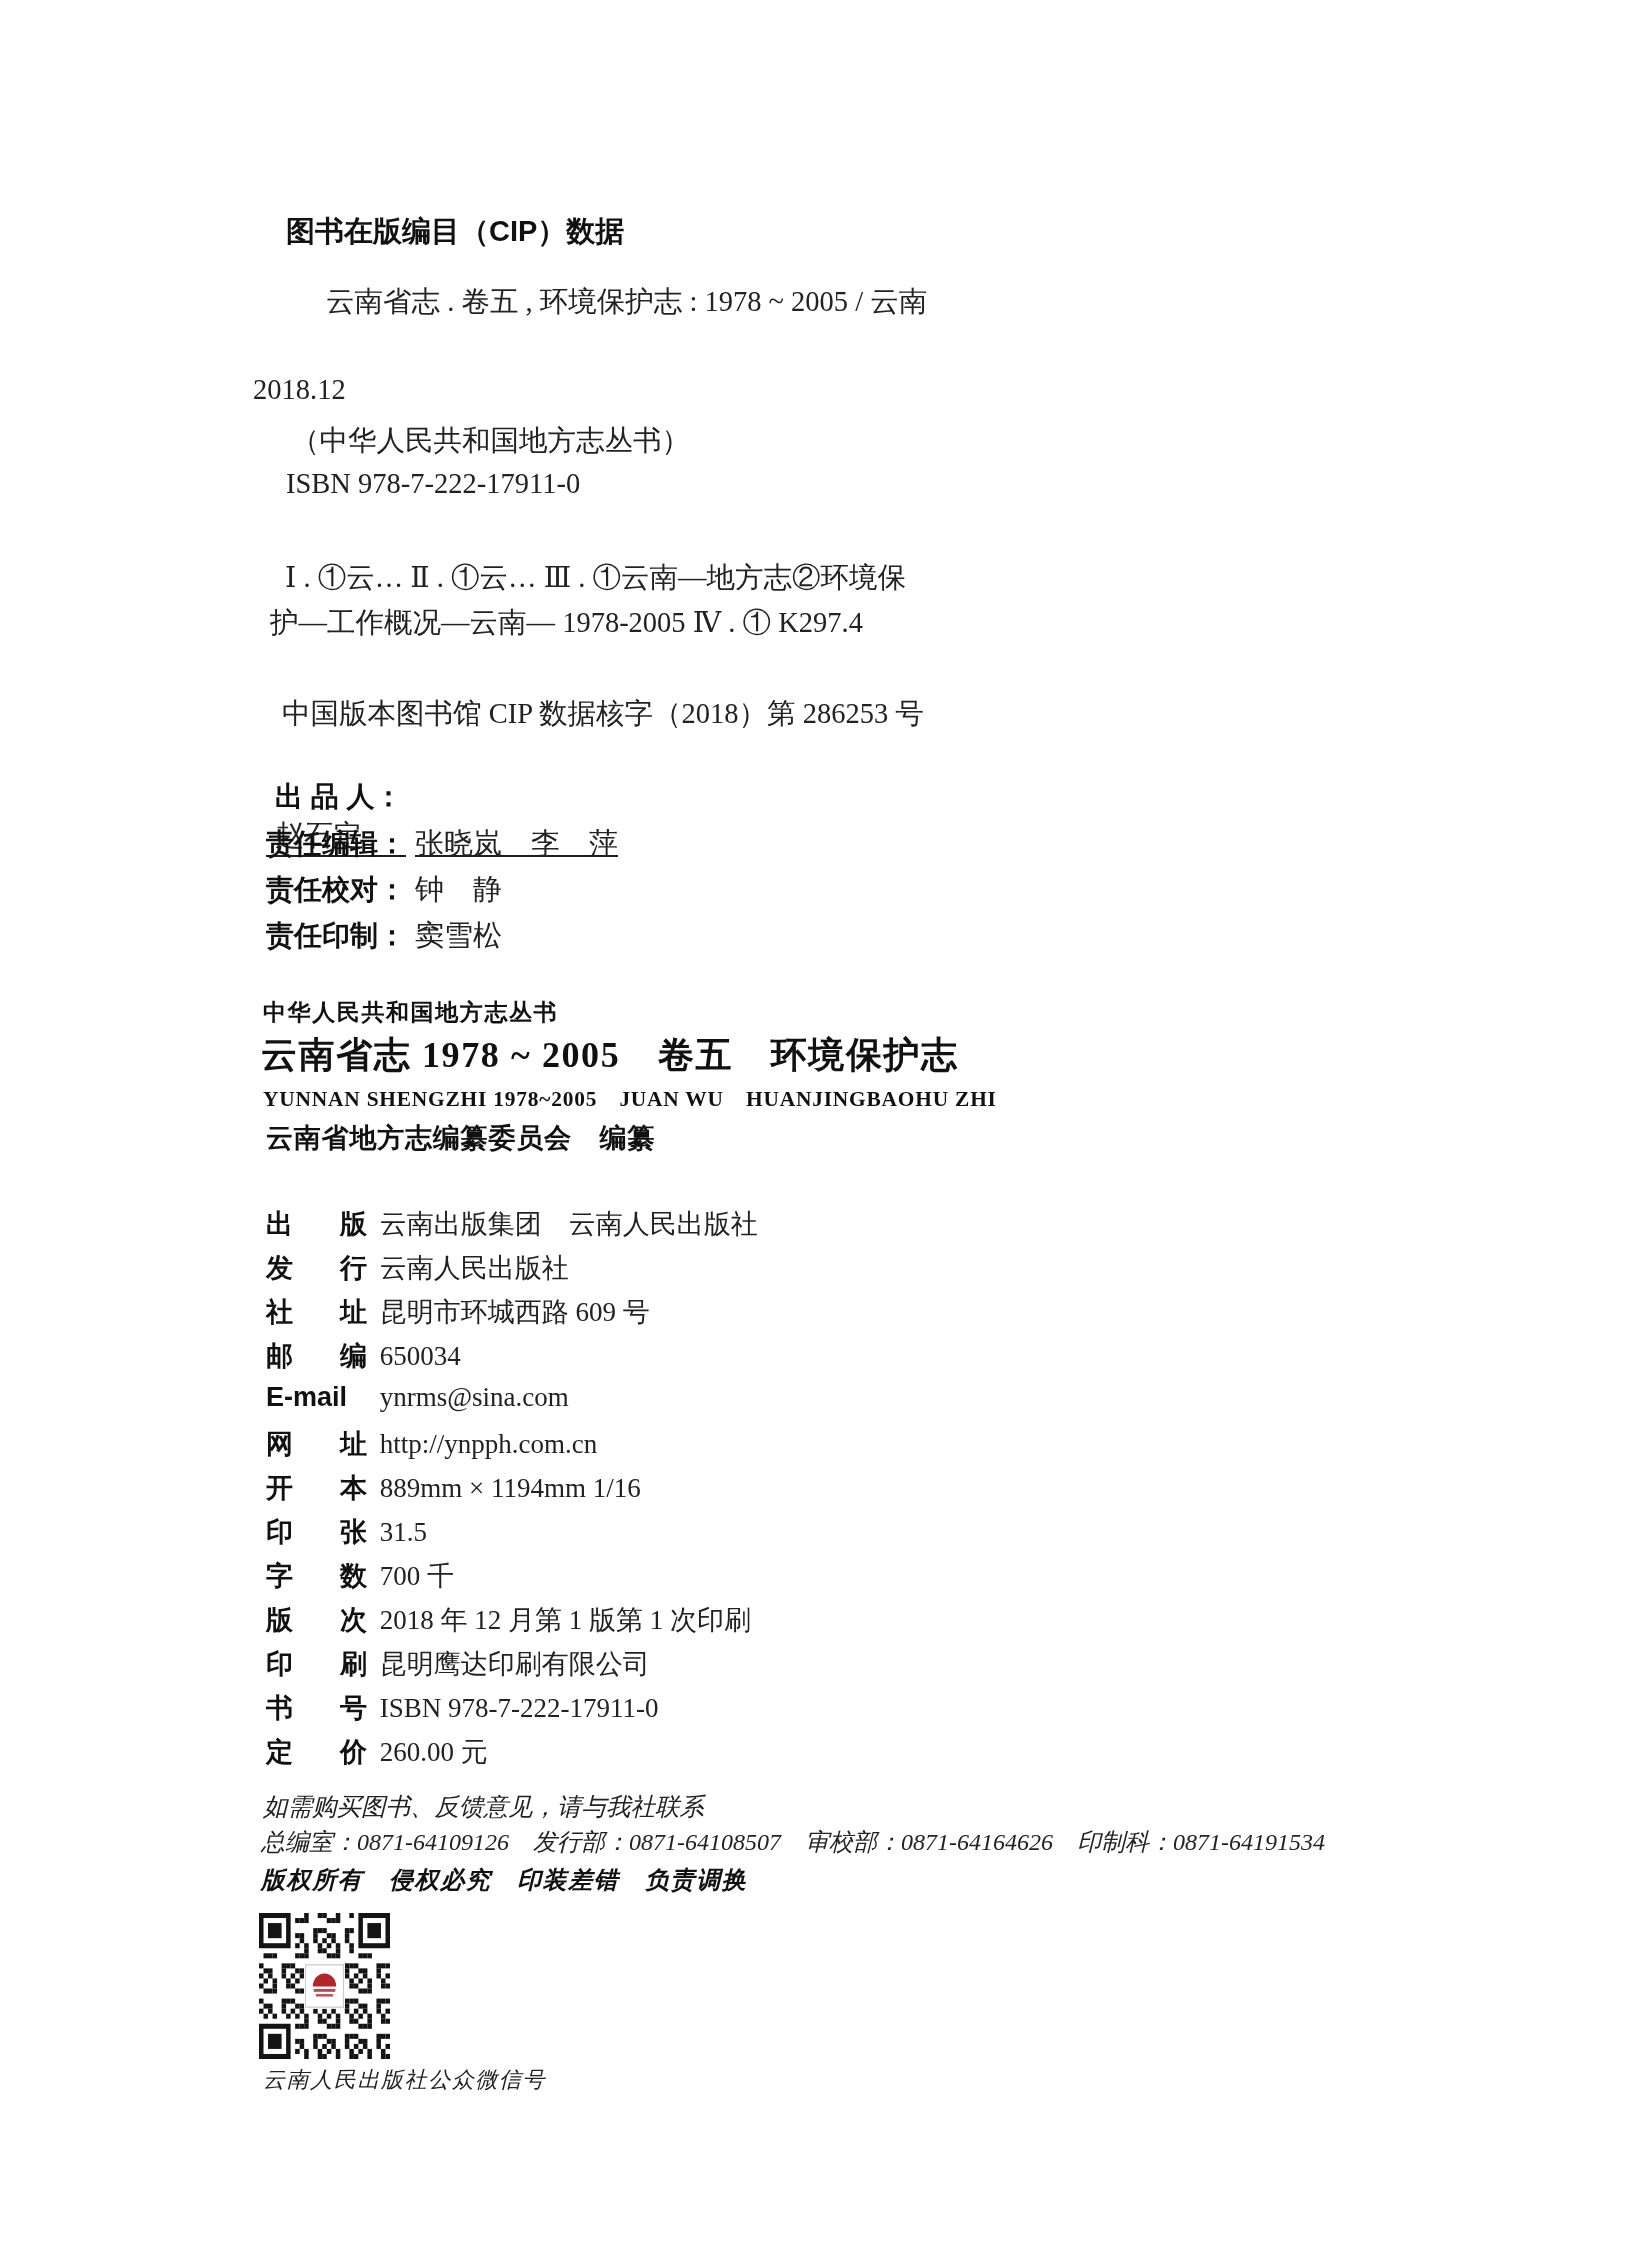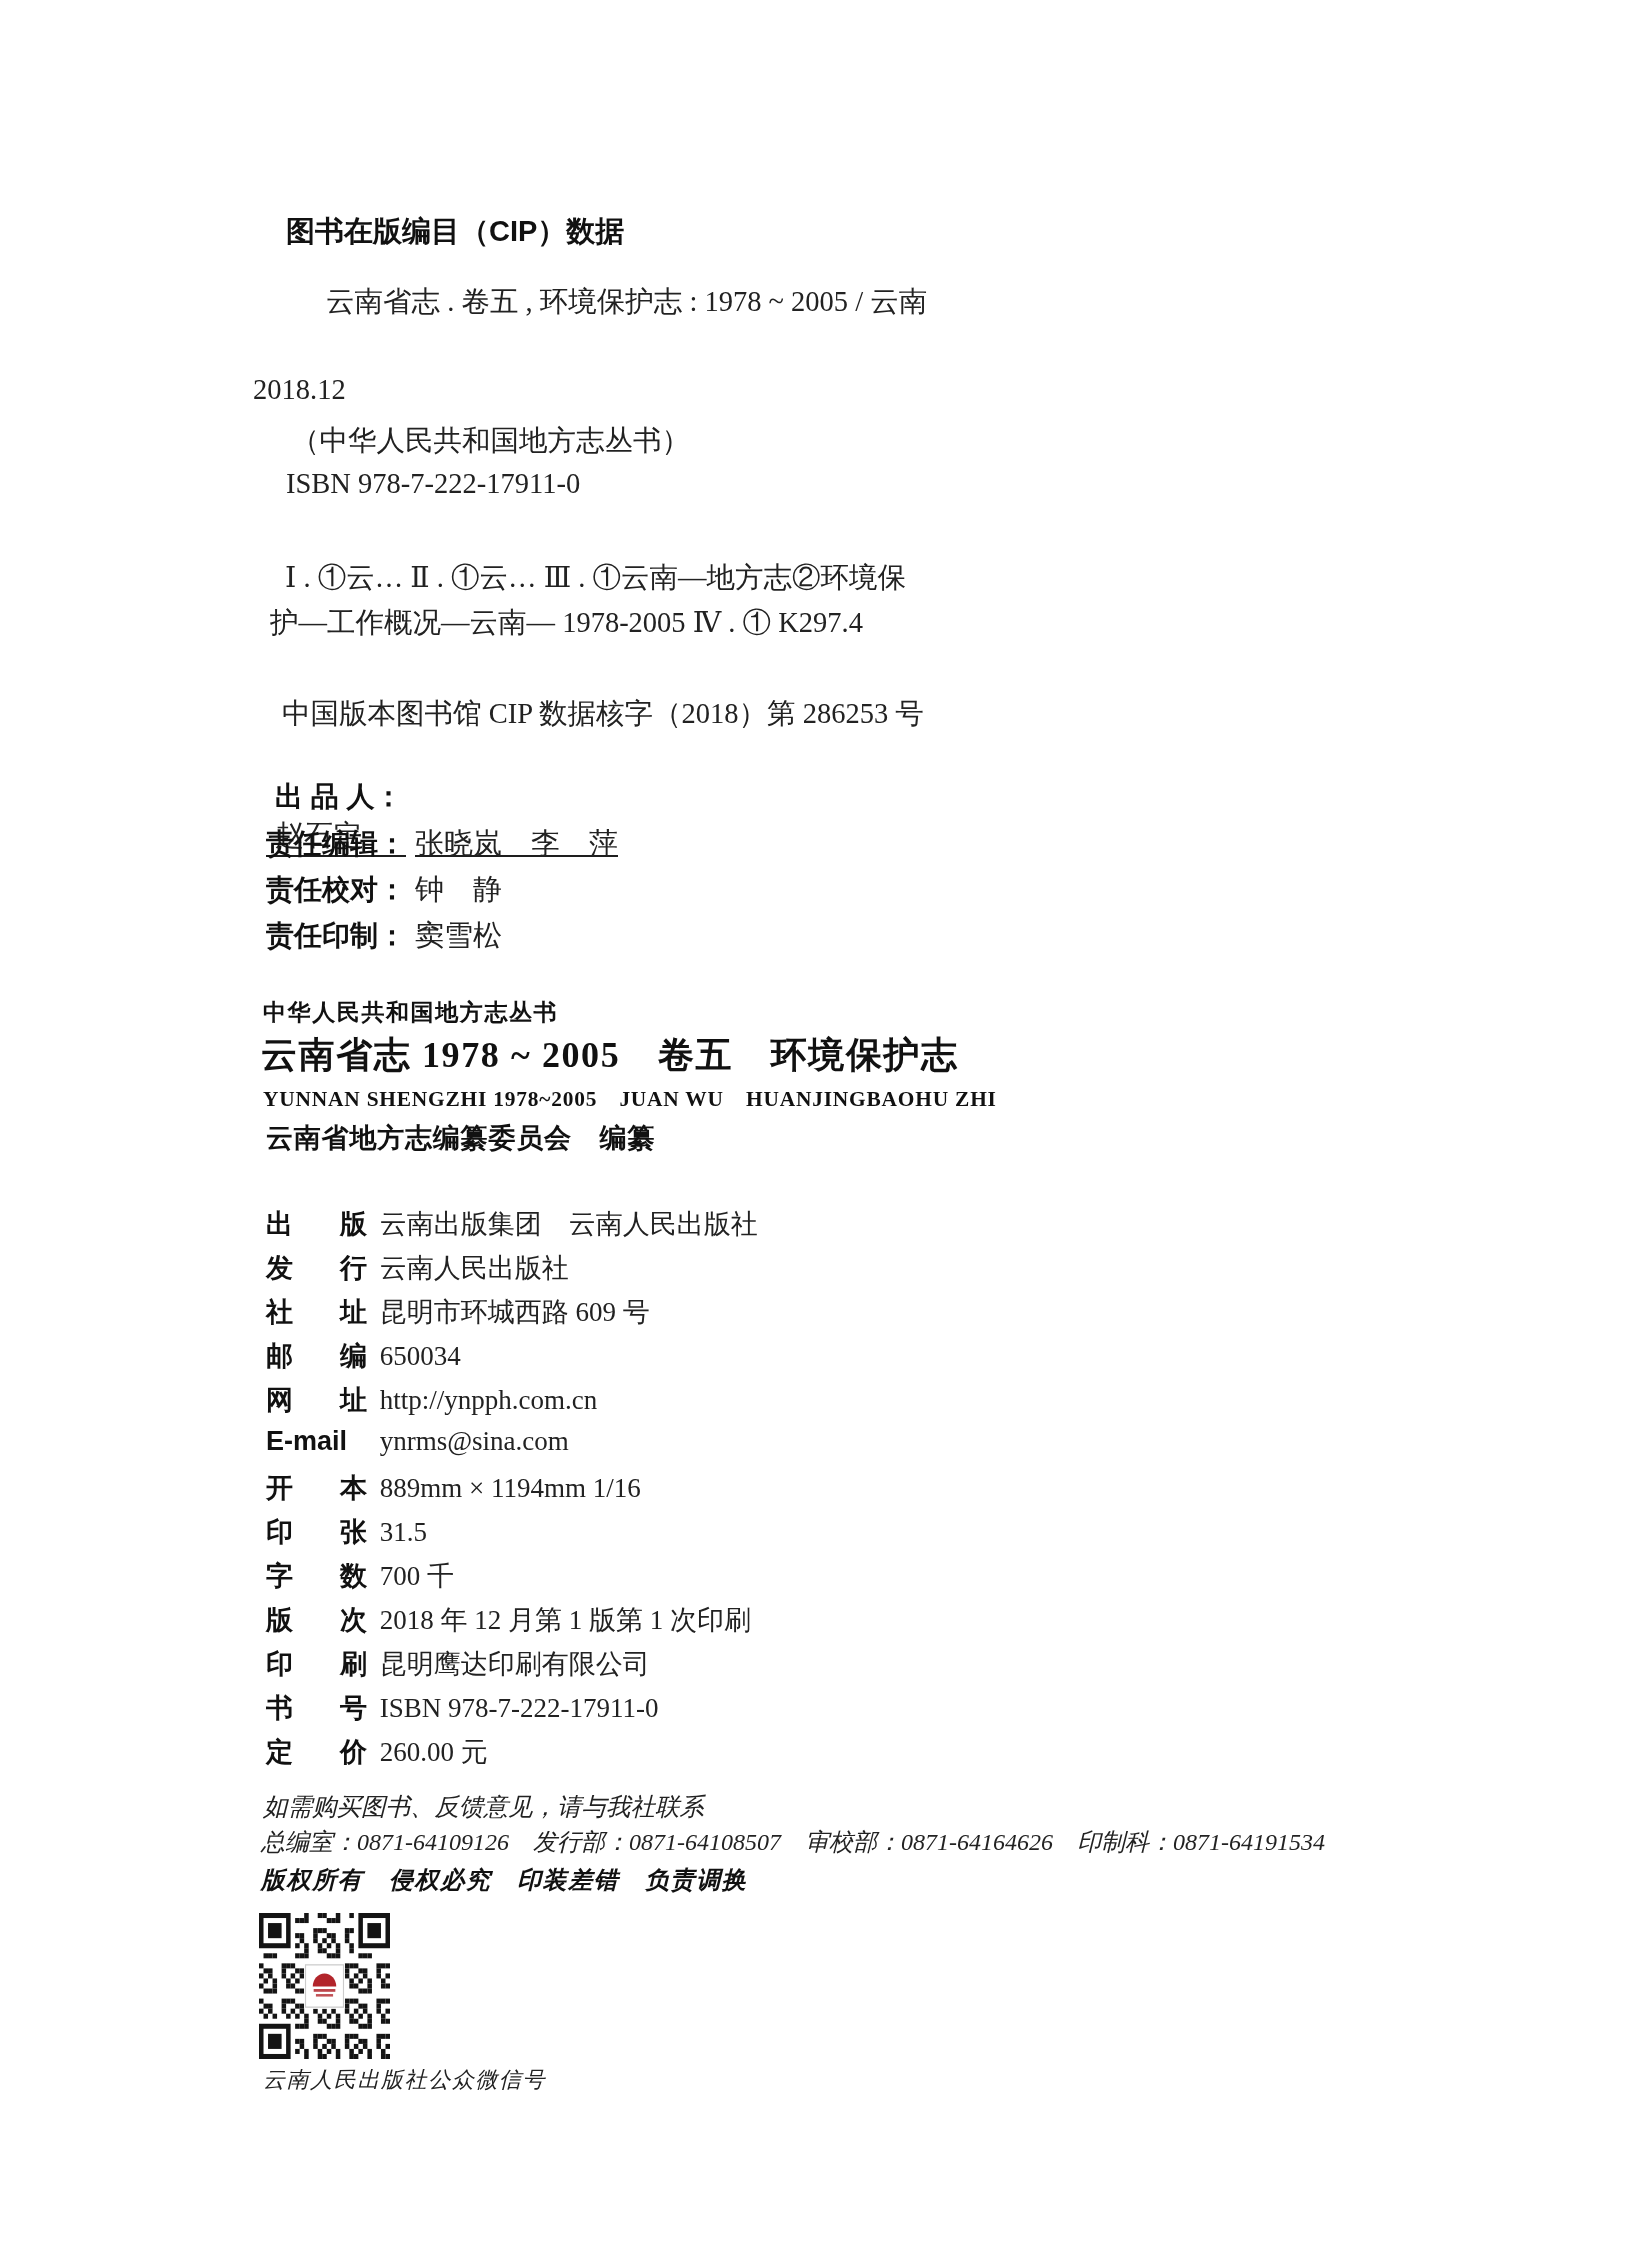--- a/index.html
+++ b/index.html
@@ -87,26 +87,26 @@
     </div>
     <div class="pub-row">
       <span class="pub-label">社址</span>
       <span class="pub-value serif">昆明市环城西路 609 号</span>
     </div>
     <div class="pub-row">
       <span class="pub-label">邮编</span>
       <span class="pub-value serif">650034</span>
     </div>
     <div class="pub-row">
+      <span class="pub-label">E-mail</span>
+      <span class="pub-value serif">ynrms@sina.com</span>
+    </div>
+    <div class="pub-row">
       <span class="pub-label">网址</span>
       <span class="pub-value serif">http://ynpph.com.cn</span>
-    </div>
-    <div class="pub-row">
-      <span class="pub-label">E-mail</span>
-      <span class="pub-value serif">ynrms@sina.com</span>
     </div>
     <div class="pub-row">
       <span class="pub-label">开本</span>
       <span class="pub-value serif">889mm × 1194mm  1/16</span>
     </div>
     <div class="pub-row">
       <span class="pub-label">印张</span>
       <span class="pub-value serif">31.5</span>
     </div>
     <div class="pub-row">

